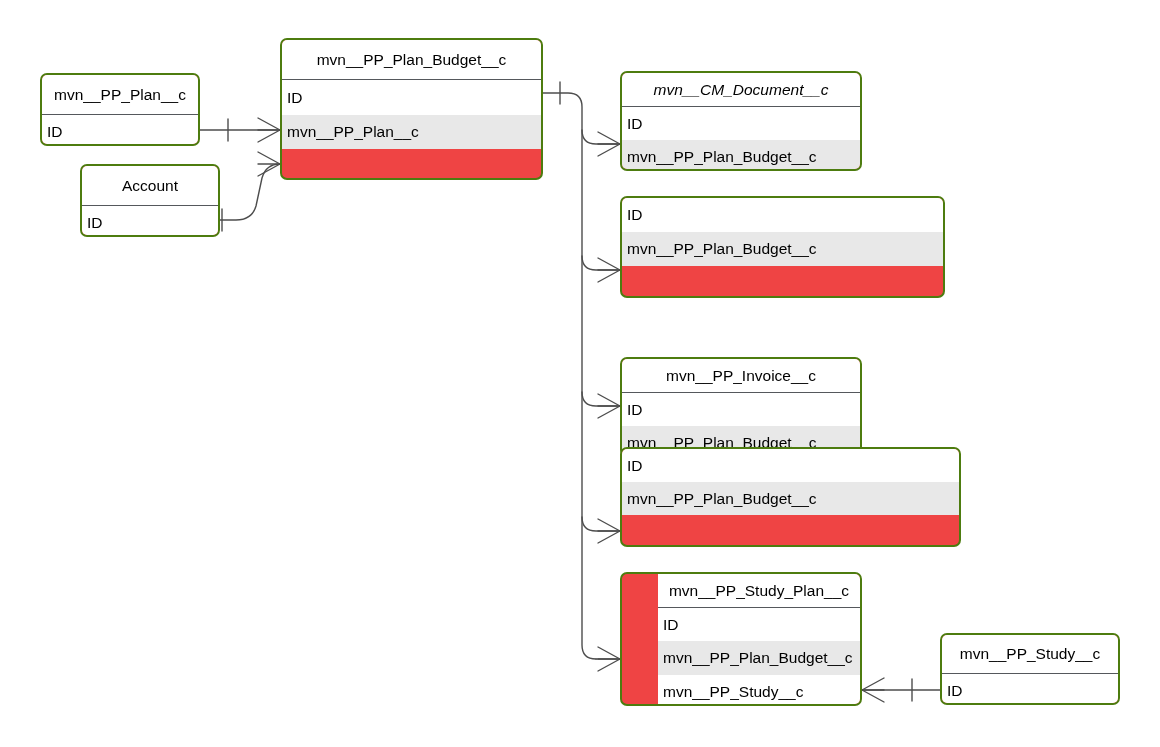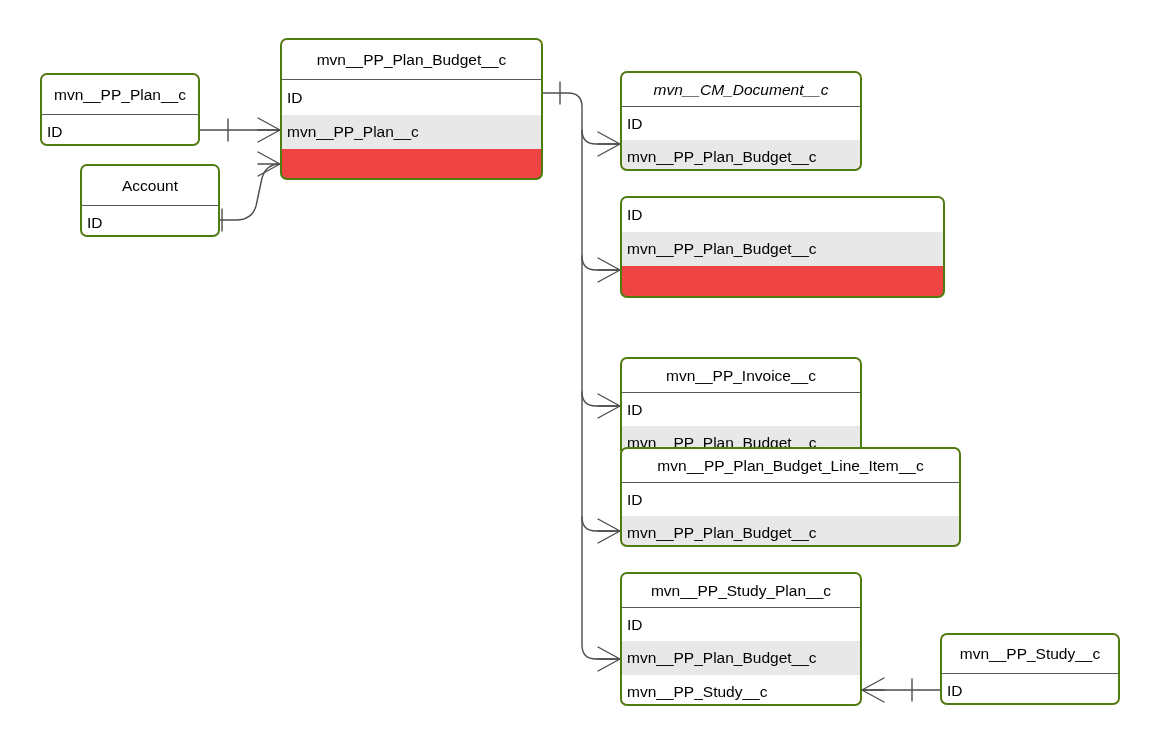--- a/index.html
+++ b/index.html
@@ -177,25 +177,24 @@
       <div class="entity" style="left: 620px; top: 196px; width: 325px; height: 102px;">
         <div class="attr" style="height: 34px;">ID</div>
         <div class="attr shaded" style="height: 34px;">mvn__PP_Plan_Budget__c</div>
       </div>
       <div class="entity" style="left: 620px; top: 322px; width: 242px; height: 100px; margin-top: 35px;">
         <div class="entity-title" style="height: 34px;">mvn__PP_Invoice__c</div>
         <div class="attr" style="height: 33px;">ID</div>
         <div class="attr shaded" style="height: 33px;">mvn__PP_Plan_Budget__c</div>
       </div>
       <div class="entity" style="left: 620px; top: 447px; width: 341px; height: 100px;">
-        <div class="entity-title" style="height: 34px;">mvn__PP_Plan_Budget_Line_Item__c</div>
         <div class="attr" style="height: 33px;">ID</div>
         <div class="attr shaded" style="height: 33px;">mvn__PP_Plan_Budget__c</div>
       </div>
-      <div class="entity" style="left: 620px; top: 572px; width: 242px; height: 134px;">
+      <div class="entity" style="left: 620px; top: 572px; width: 242px; height: 134px; padding-left: 36px;">
         <div class="entity-title" style="height: 34px;">mvn__PP_Study_Plan__c</div>
         <div class="attr" style="height: 33px;">ID</div>
         <div class="attr shaded" style="height: 34px;">mvn__PP_Plan_Budget__c</div>
         <div class="attr" style="height: 33px;">mvn__PP_Study__c</div>
       </div>
       <div class="entity" style="left: 940px; top: 633px; width: 180px; height: 72px;">
         <div class="entity-title" style="height: 39px;">mvn__PP_Study__c</div>
         <div class="attr" style="height: 33px;">ID</div>
       </div>
     </div>

